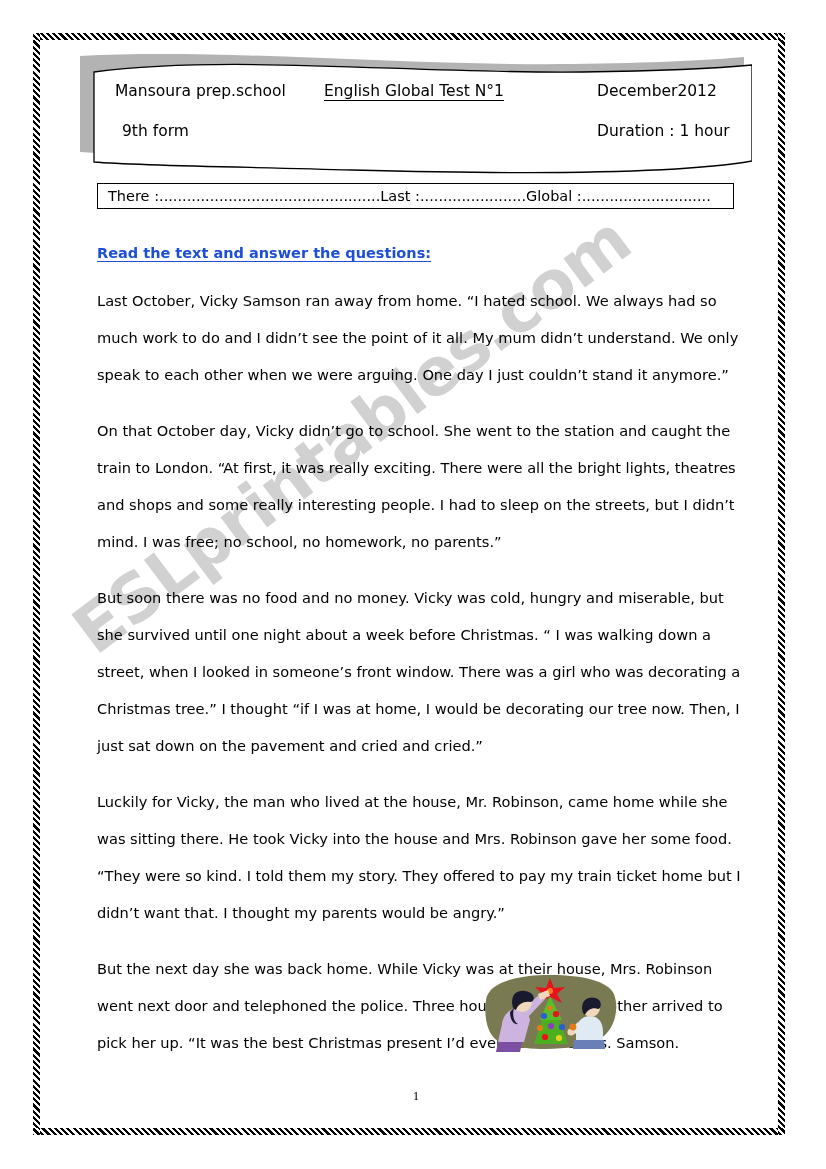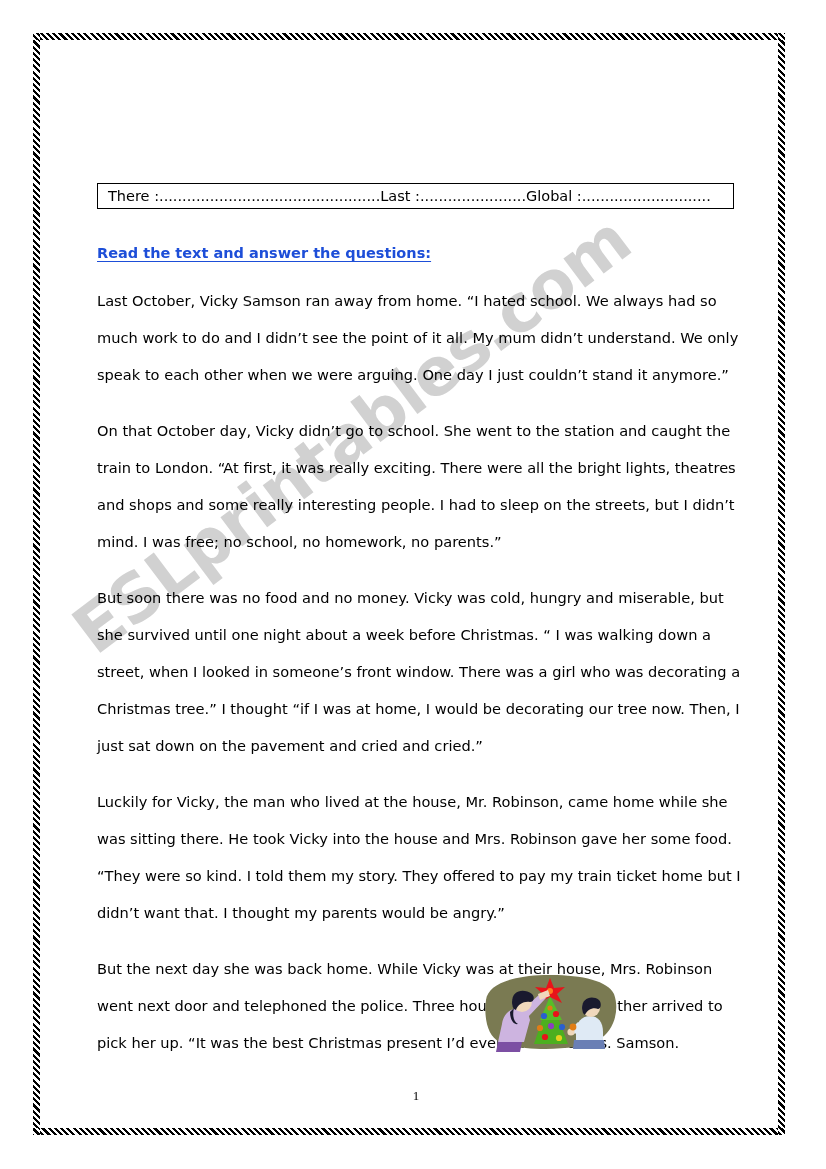--- a/index.html
+++ b/index.html
@@ -199,20 +199,44 @@
 </head>
 <body>
 
 <div class="page-frame">
   <div class="page-inner">
 
     <div class="watermark">
       <div class="watermark-text">ESLprintables.com</div>
     </div>
 
+    <div class="banner-wrap">
+      <svg class="banner-svg" viewBox="0 0 680 130" preserveAspectRatio="none">
+
+        <path d="M8,8 C150,0 330,18 500,16 C580,15 640,12 672,9
+                 L672,104 C560,118 400,116 250,112
+                 C150,110 60,108 8,104 Z" fill="#b3b3b3"></path>
+
+        <path d="M22,24 C160,6 340,26 510,24 C590,23 650,20 680,17
+                 L680,113 C600,127 430,126 280,122
+                 C180,119 70,118 22,114 Z" fill="#ffffff" stroke="#000000" stroke-width="1.3"></path>
+      </svg>
+
+      <div class="banner-text">
+        <div class="hdr-row hdr-row-1">
+          <span class="hdr-school">Mansoura prep.school</span>
+          <span class="hdr-title">English Global Test N°1</span>
+          <span class="hdr-date">December2012</span>
+        </div>
+        <div class="hdr-row hdr-row-2">
+          <span class="hdr-form">9th form</span>
+          <span class="hdr-duration">Duration : 1 hour</span>
+        </div>
+      </div>
+    </div>
 
     <div class="name-box">
       <span>There :</span>
         <span>................................................</span>
         <span>Last :</span>
         <span>.......................</span>
         <span>Global :</span>
         <span>............................</span>
     </div>
 

